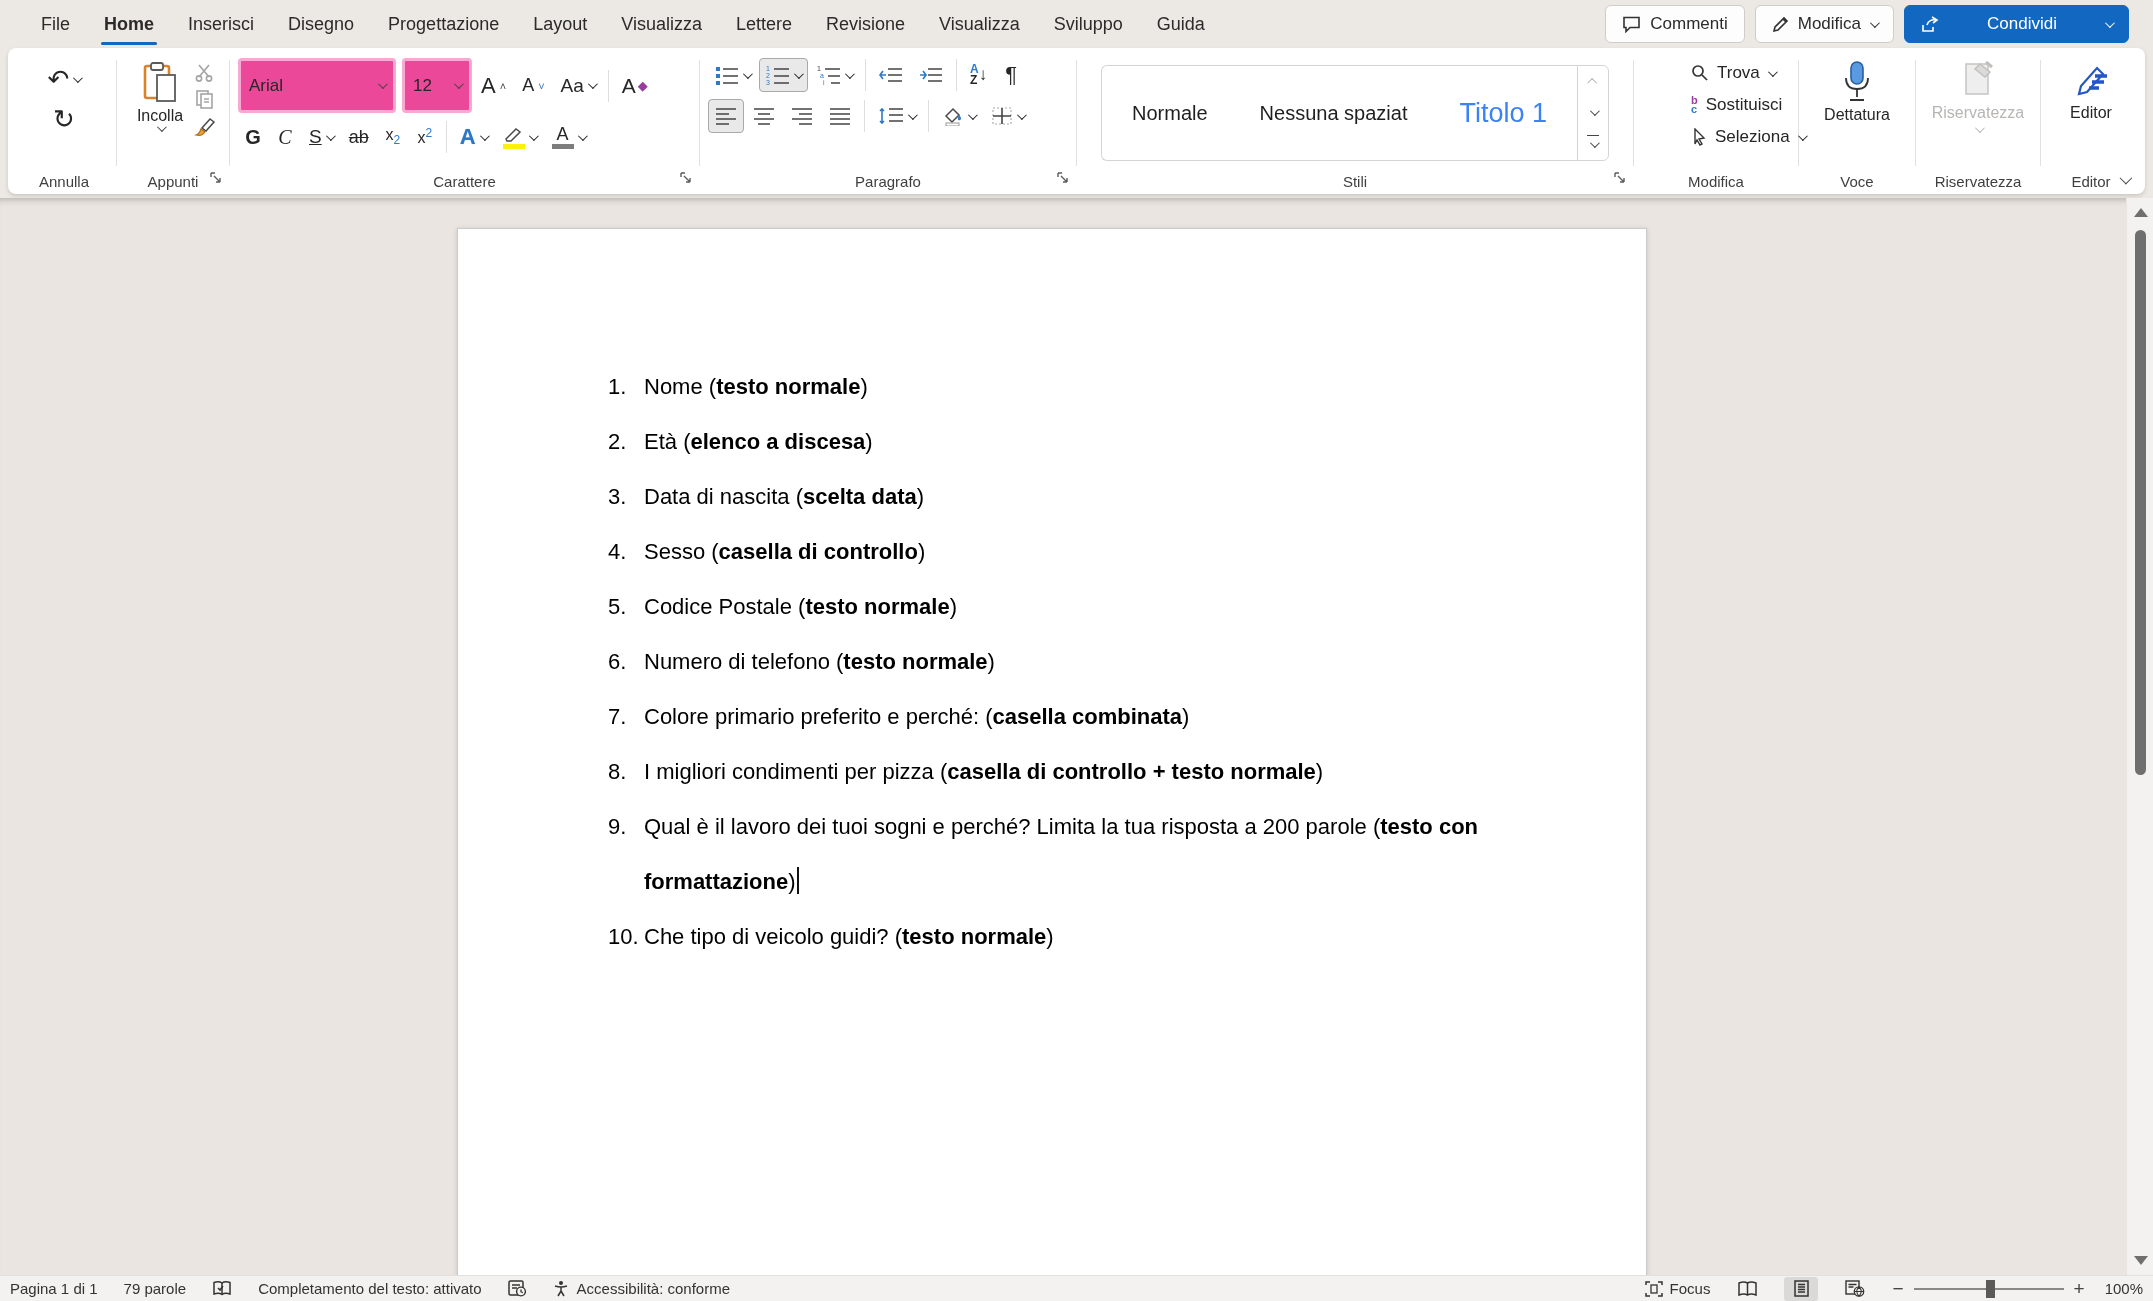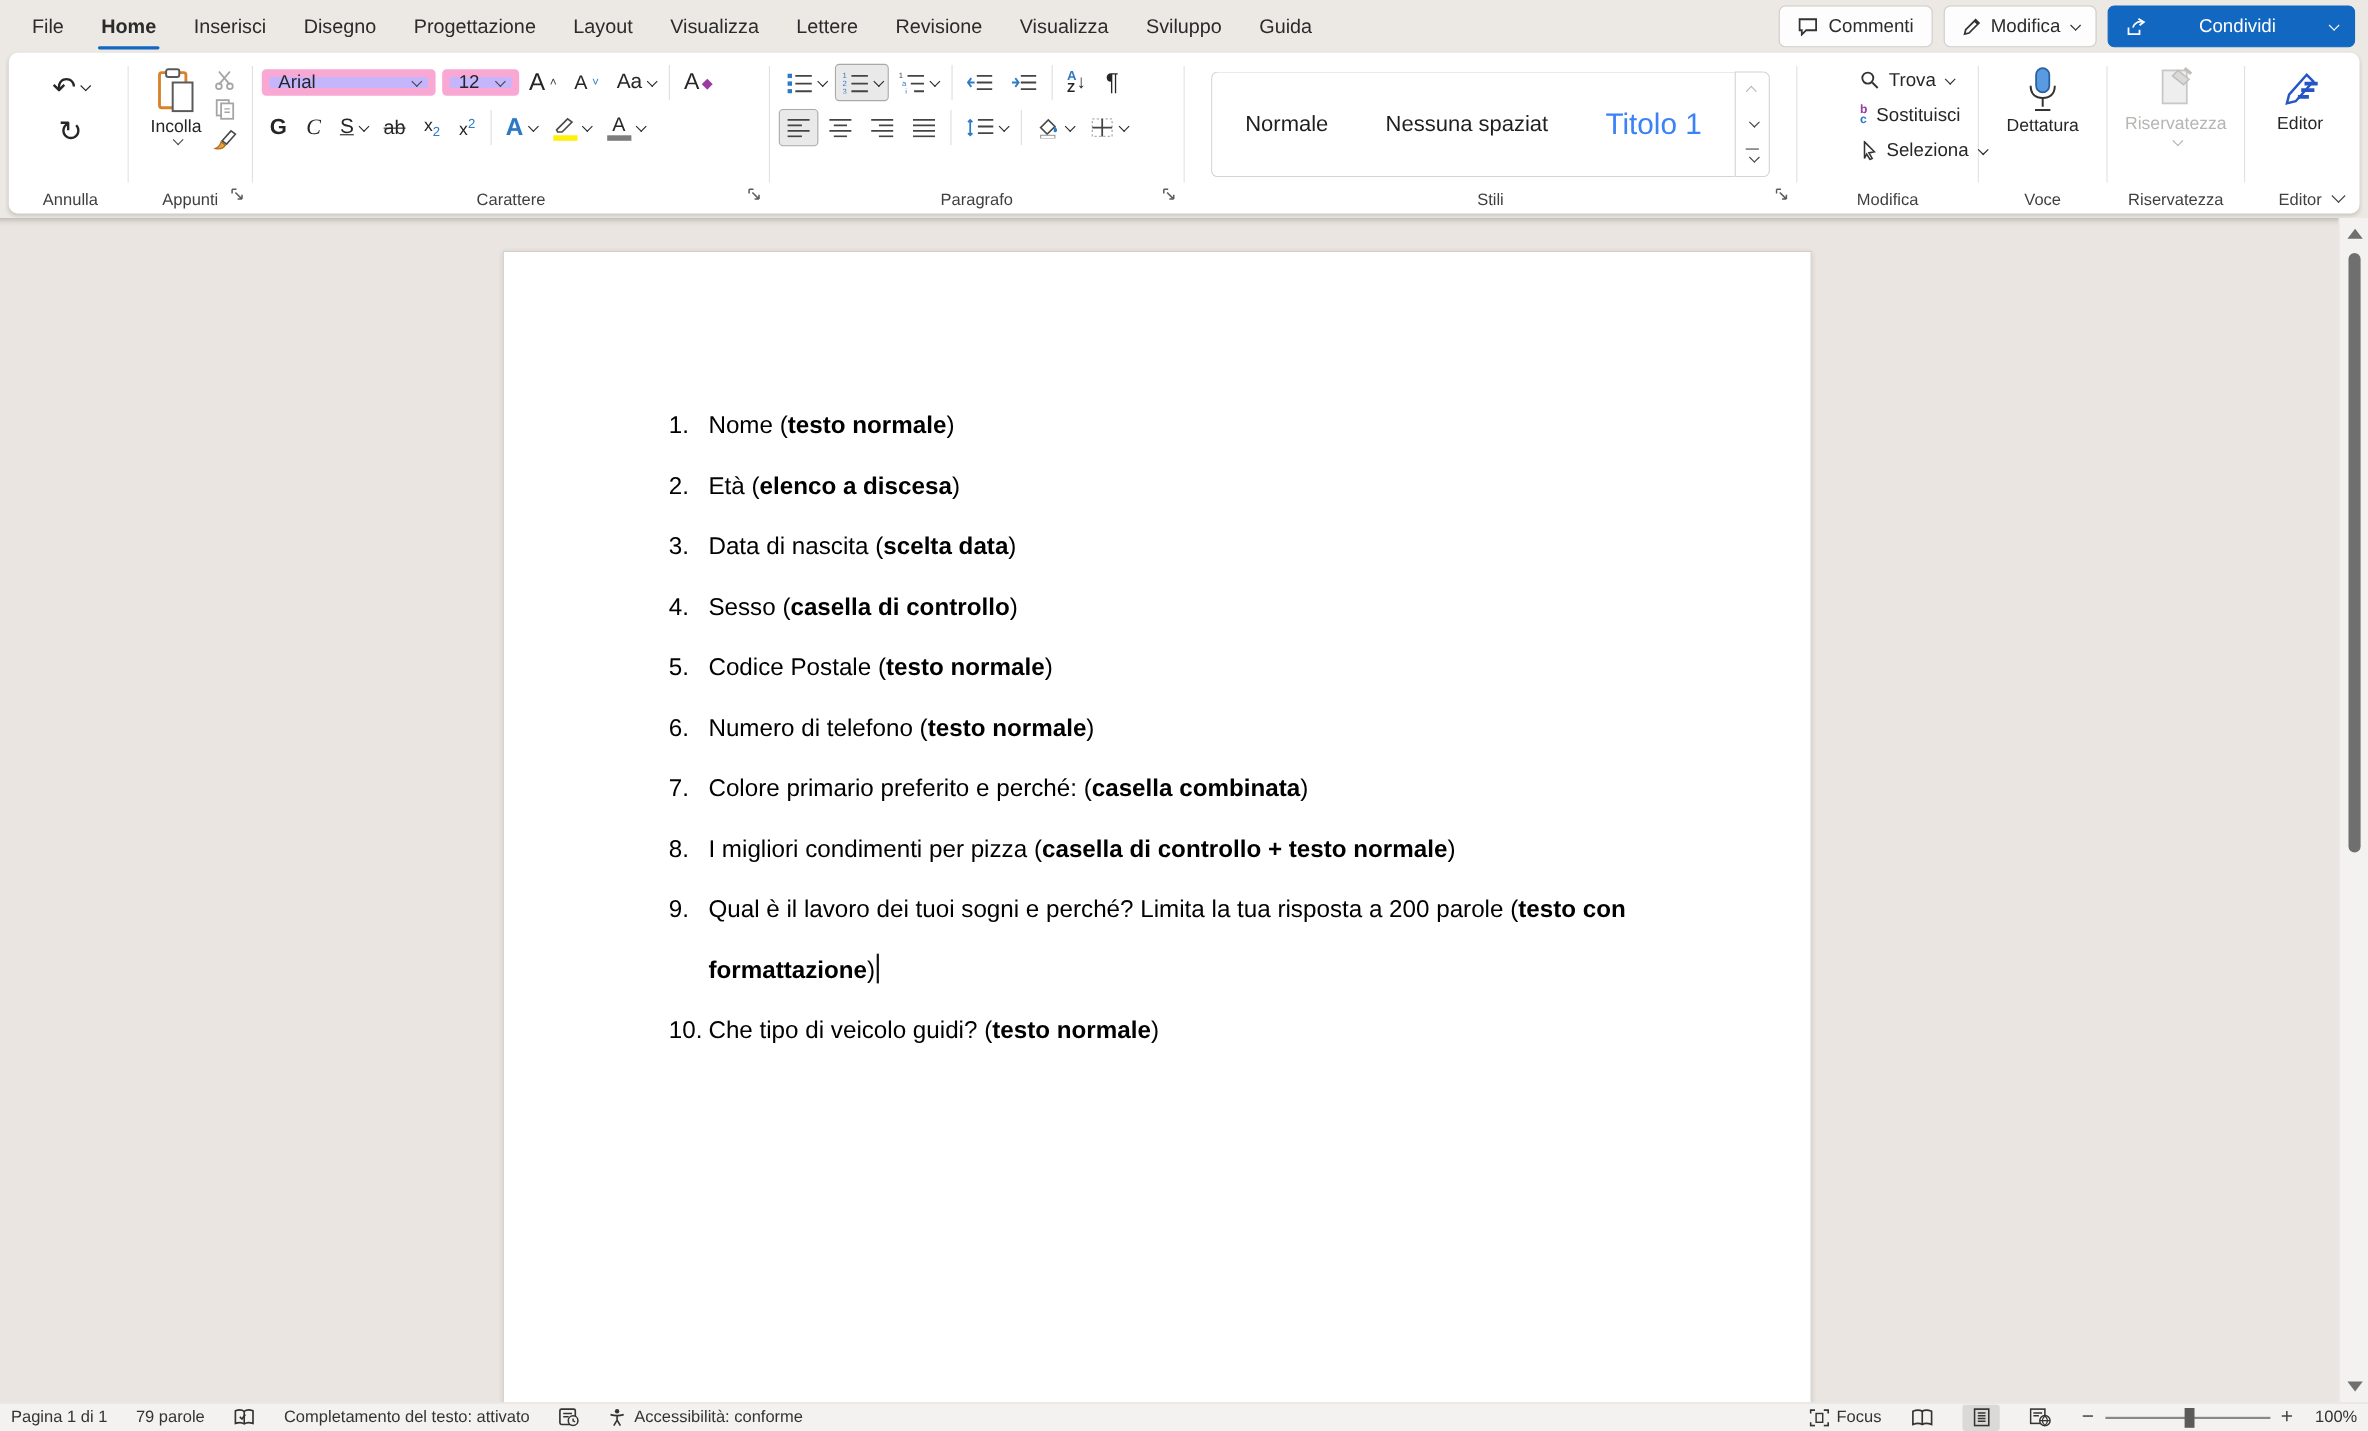--- a/index.html
+++ b/index.html
@@ -1,21 +1,21 @@
 <!DOCTYPE html>
 <html><head>
 <meta charset="utf-8">
 <style>
   * { box-sizing: border-box; margin: 0; padding: 0; }
   html,body { width:2153px; height:1301px; overflow:hidden; }
   body { font-family:"Liberation Sans", sans-serif; background:#ece8e3; color:#262626; }
   .app { position:relative; width:2153px; height:1301px; }
 
   
-  .topbar { height:48px; display:flex; align-items:center; justify-content:space-between; background:#ece8e3; padding:0 12px; }
+  .topbar { height:48px; display:flex; align-items:center; justify-content:space-between; background:#ece8e3; padding:0 24px; }
   .tabs { display:flex; align-items:center; height:100%; }
   .tab { padding:0 17px; font-size:18px; color:#2b2b2b; height:100%; display:flex; align-items:center; position:relative; cursor:default; }
   .tab.active { font-weight:700; }
   .tab.active::after { content:""; position:absolute; left:14px; right:14px; bottom:3px; height:3px; border-radius:2px; background:#1267c1; }
   .tb-actions { display:flex; gap:10px; align-items:center; }
   .tb-btn { display:flex; align-items:center; gap:9px; height:38px; padding:0 16px; border:1px solid #cfccc9; border-radius:6px; background:#fdfdfd; font-size:17px; color:#2b2b2b; }
   .tb-btn.primary { background:#1267c1; border-color:#1267c1; color:#fff;gap:48px; }
   .chev { width:9px; height:9px; border-right:1.8px solid currentColor; border-bottom:1.8px solid currentColor; transform:rotate(45deg) translateY(-2px); display:inline-block; }
   .chev.sm { width:7px; height:7px; }
 
@@ -38,21 +38,21 @@
 
   
   .g-appunti .gcontent { flex-direction:row; gap:2px; align-items:flex-start; padding-top:4px; }
   .bigbtn { display:flex; flex-direction:column; align-items:center; border-radius:4px; padding:3px 8px; }
   .bigbtn .blabel { font-size:16px; margin-top:2px; color:#262626; }
   .clipcol { display:flex; flex-direction:column; gap:6px; padding-top:4px; }
 
   
   .rows { display:flex; flex-direction:column; gap:7px; width:100%; padding:4px 6px 0 6px; }
   .rrow { display:flex; align-items:center; gap:2px; }
-  .combo { border:7px solid #f9a8d4; border-radius:4px; height:24px; display:flex; align-items:center; background:#c4b5fd; font-size:17px; padding:0 8px; justify-content:space-between; }
+  .combo { border:3px solid #f9a8d4; border-radius:4px; height:55px; display:flex; align-items:center; background:#ec4899; font-size:17px; padding:0 8px; justify-content:space-between; }
   .combo .chev { color:#444; margin-left:8px; }
   .f-bold { font-weight:800; font-size:20px; }
   .f-italic { font-style:italic; font-family:"Liberation Serif",serif; font-size:20px; }
   .f-under { text-decoration:underline; font-size:19px; }
   .f-strike { text-decoration:line-through; font-size:18px; }
   .scr { font-size:16px; } .scr sub,.scr sup { color:#2f7ac7; font-size:12px; }
   .fx-a { color:#2e77c2; font-weight:800; font-size:22px; text-shadow:0 0 1px #9cc3e8; }
   .colorbtn { display:flex; flex-direction:column; align-items:center; line-height:1; }
   .colorbtn .bar { width:22px; height:5px; margin-top:2px; }
 

